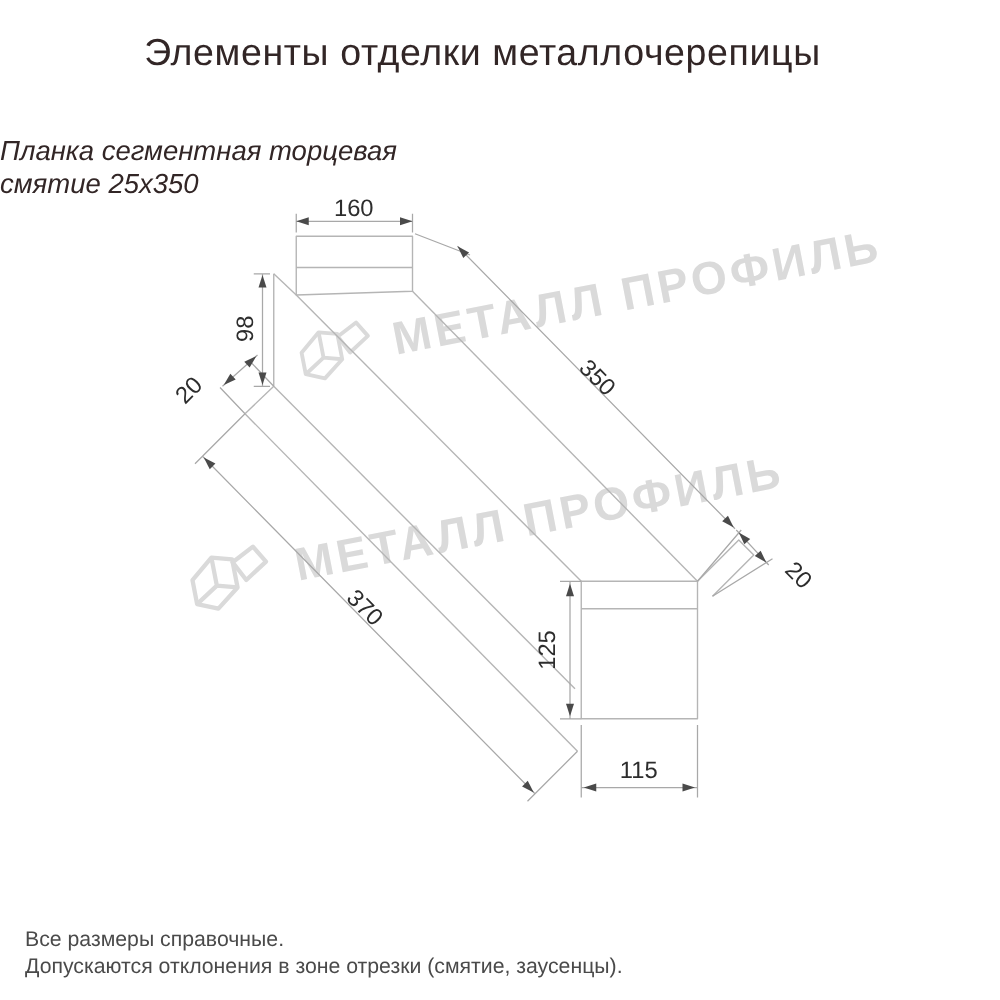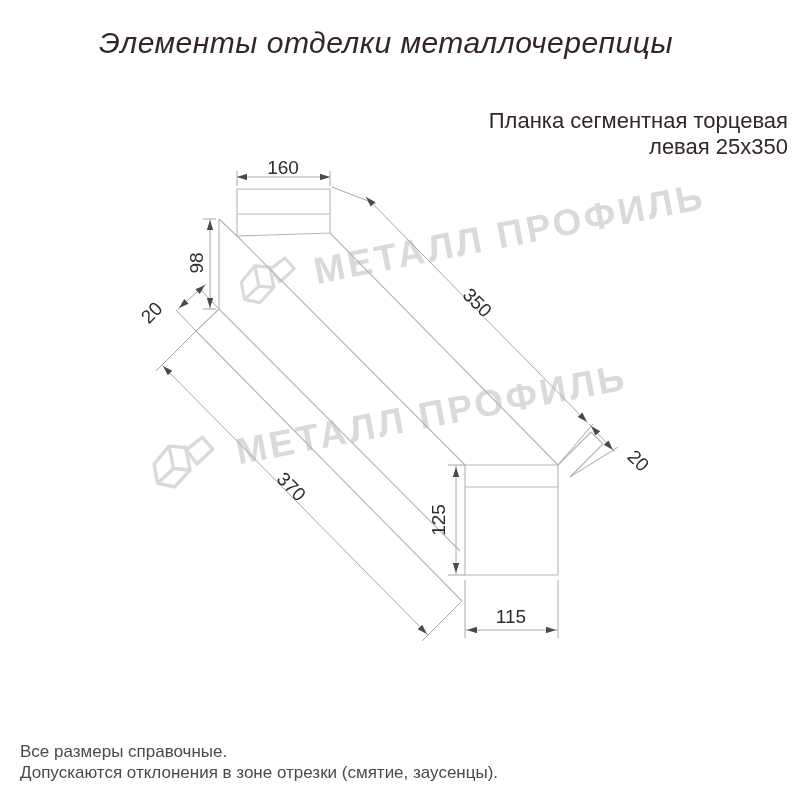--- a/index.html
+++ b/index.html
@@ -3,25 +3,25 @@
 <meta charset="utf-8">
 <style>
   html,body { margin:0; padding:0; }
   body {
     width:800px; height:800px; position:relative; overflow:hidden;
     background:#ffffff;
     font-family:"Liberation Sans", sans-serif;
   }
   .page-title {
     position:absolute; top:26px; left:0; width:772px;
-    text-align:center; font-size:30px; color:#322626; letter-spacing:0.5px;font-style:italic;
+    text-align:center; font-size:30px; color:#322626; letter-spacing:0.5px;
   }
   .subtitle-line1, .subtitle-line2 {
-    position:absolute; left:0; width:788px; text-align:right;
-    font-size:22px; color:#322626;
+    position:absolute; left:0; width:788px; text-align:left;
+    font-size:22px; color:#322626;font-style:italic;
   }
   .subtitle-line1 { top:108px; }
   .subtitle-line2 { top:134px; }
   .drawing-svg { position:absolute; left:0; top:0; }
   .dim-label {
     position:absolute; font-size:19px; color:#2d2d2d; white-space:nowrap;
     transform:translate(-50%,-50%);
   }
   .rot45  { transform:translate(-50%,-50%) rotate(45deg); }
   .rotn45 { transform:translate(-50%,-50%) rotate(-45deg); }
@@ -40,21 +40,21 @@
   }
   .footnote1 { top:742px;text-align:right; }
   .footnote2 { top:763px; }
 </style>
 </head>
 <body>
 
 <div class="page-title">Элементы отделки металлочерепицы</div>
 
 <div class="subtitle-line1">Планка сегментная торцевая</div>
-<div class="subtitle-line2">левая 25x350</div>
+<div class="subtitle-line2">смятие 25x350</div>
 
 <div class="watermark wm-rot" style="left:238px; top:258px;">
   <svg width="66" height="58" viewBox="0 0 64 56">
     <g fill="none" stroke="#dadada" stroke-width="3" stroke-linejoin="round">
       <path d="M4,24 L20,11 L34,15 L34,35 L18,47 L4,41 Z"></path>
       <path d="M20,11 L20,31 L34,35 M20,31 L4,41"></path>
       <path d="M34,17 L50,9 L57,21 L41,31 Z"></path>
     </g>
   </svg>
   <span class="wm-text">МЕТАЛЛ ПРОФИЛЬ</span>

